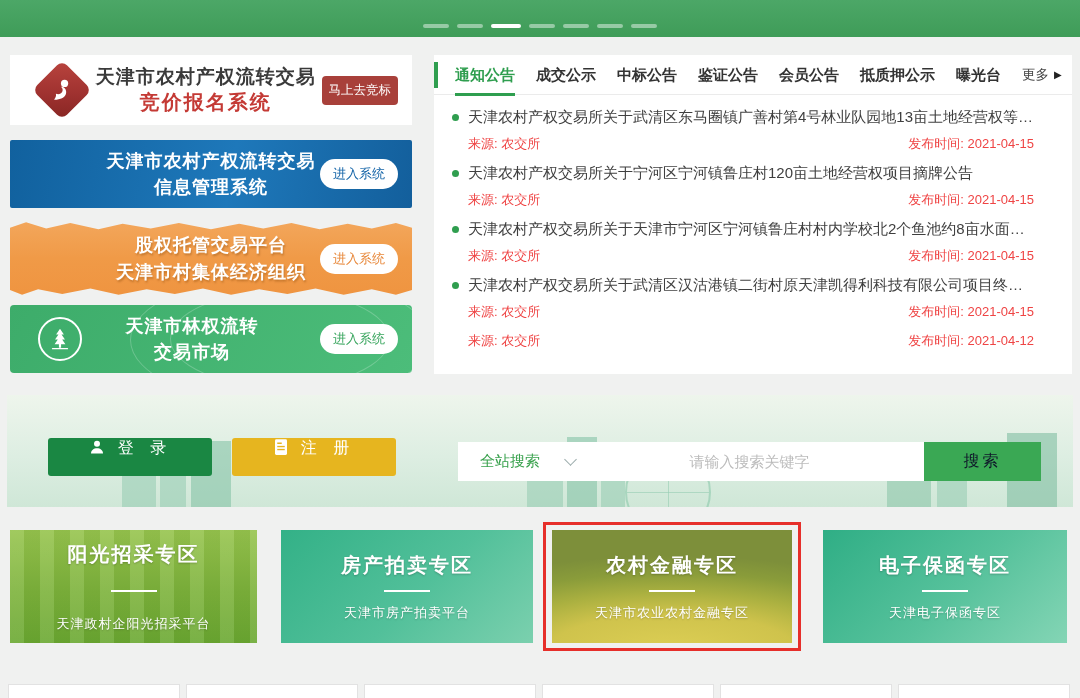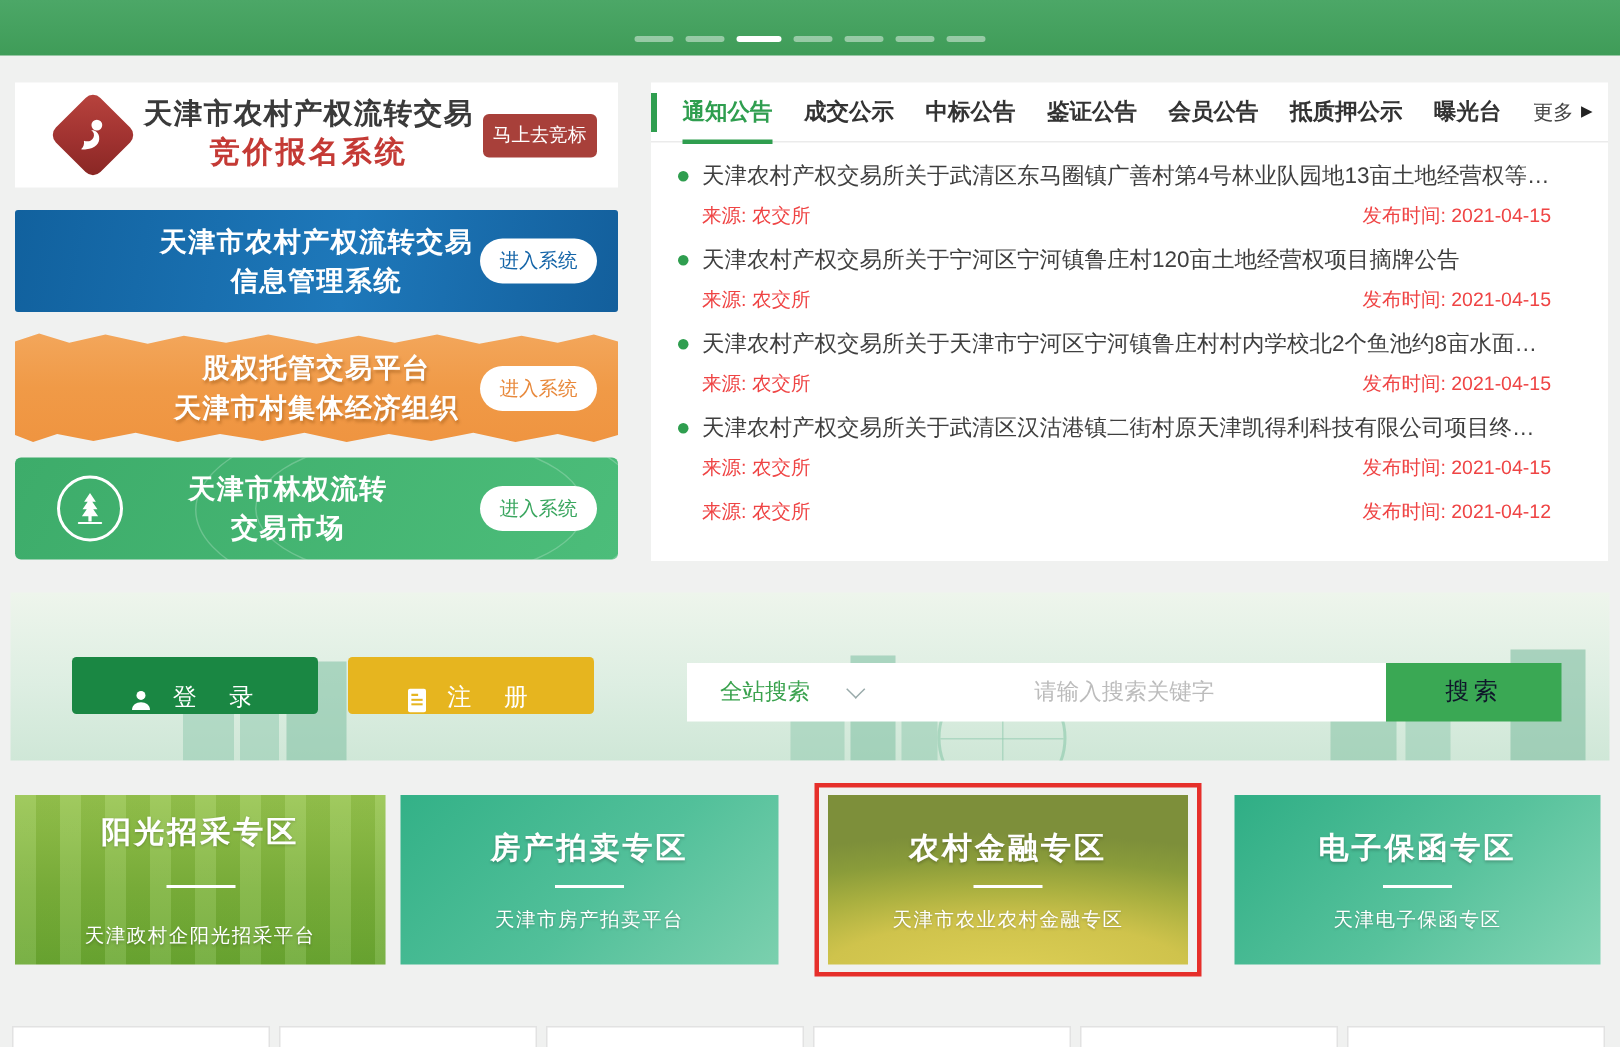--- a/index.html
+++ b/index.html
@@ -80,22 +80,22 @@
   .b6 { left:594px; width:24px; height:40px; }
   .b7 { left:880px; width:44px; height:64px; background:rgba(134,195,166,.55); }
   .b8 { left:930px; width:30px; height:46px; } .b9 { left:1000px; width:50px; height:74px; background:rgba(128,190,162,.6); }
   .wheel { position:absolute; left:618px; bottom:-28px; width:86px; height:86px; border-radius:50%;
            border:2px solid rgba(150,205,178,.7); }
   .wheel::before,.wheel::after { content:""; position:absolute; background:rgba(150,205,178,.6); }
   .wheel::before { left:50%; top:0; width:1px; height:100%; }
   .wheel::after { top:50%; left:0; height:1px; width:100%; }
 
   .hero-btn { position:absolute; top:43px; width:164px; height:38px; border:none; border-radius:3px;
-              display:flex; align-items:flex-end; justify-content:center; gap:12px; color:#fff;
-              font-size:16px; letter-spacing:6px; cursor:pointer; font-family:Liberation Mono, monospace; }
+              display:flex; align-items:flex-start; justify-content:center; gap:12px; color:#fff;
+              font-size:16px; letter-spacing:6px; cursor:pointer; font-family:Liberation Sans, sans-serif; }
   .btn-login { left:41px; background:#1a8743; }
   .btn-register { left:225px; background:#e6b51f; }
 
   .search-wrap { position:absolute; left:451px; top:47px; width:583px; height:39px; display:flex; }
   .search-white { flex:1; background:#fff; display:flex; align-items:center; }
   .scope-select { display:flex; align-items:center; padding-left:22px; cursor:pointer; flex-shrink:0; }
   .scope-label { color:#3aa24e; font-size:15px; }
   .chev { width:9px; height:9px; border-right:1.6px solid #9aa; border-bottom:1.6px solid #9aa;
           transform:rotate(45deg); margin-left:26px; margin-top:-4px; }
   .search-input { flex:1; border:none; outline:none; text-align:center; font-size:15px; color:#000000;
@@ -104,21 +104,21 @@
   .btn-search { width:117px; border:none; background:#3aa854; color:#0f172a; font-size:16px;
                 letter-spacing:3px; cursor:pointer; font-family:Liberation Sans, sans-serif; }
 
   
   .zone { position:absolute; top:530px; height:113px; display:flex; flex-direction:column;
           align-items:center; justify-content:center; cursor:pointer; overflow:hidden; }
   .z1 { left:10px;  width:247px;
         background:linear-gradient(180deg,#96c44d 0%,#7cb23a 55%,#6aa831 100%);
         background-image:repeating-linear-gradient(90deg,rgba(255,255,255,.10) 0 14px,rgba(0,0,0,.04) 14px 30px),
                          linear-gradient(180deg,#96c44d 0%,#7cb23a 55%,#6aa831 100%);gap:11px; }
-  .z2 { left:267px; width:252px;
+  .z2 { left:281px; width:252px;
         background:linear-gradient(135deg,#33b187 0%,#52c09a 55%,#7bd0ae 100%); }
   .z3 { left:552px; width:240px;
         background:radial-gradient(130% 85% at 50% 108%, #ddcf55 0%, #cfc34c 40%, #aab040 62%, #8a9c3a 82%, #7d8f3a 100%); }
   .z4 { left:823px; width:244px;
         background:linear-gradient(135deg,#2fae85 0%,#57c29c 55%,#84d5b5 100%); }
   .zone-title { color:#fff; font-size:20px; font-weight:bold; letter-spacing:2px; text-shadow:0 1px 2px rgba(0,0,0,.22); }
   .zone-divider { width:46px; height:2px; background:#fff; margin:11px auto 12px; }
   .zone-sub { color:#fff; font-size:13px; letter-spacing:1px; text-shadow:0 1px 2px rgba(0,0,0,.22); }
   .red-annotation { position:absolute; left:543px; top:522px; width:258px; height:129px;
                     border:3px solid #e62f2a; pointer-events:none; }

